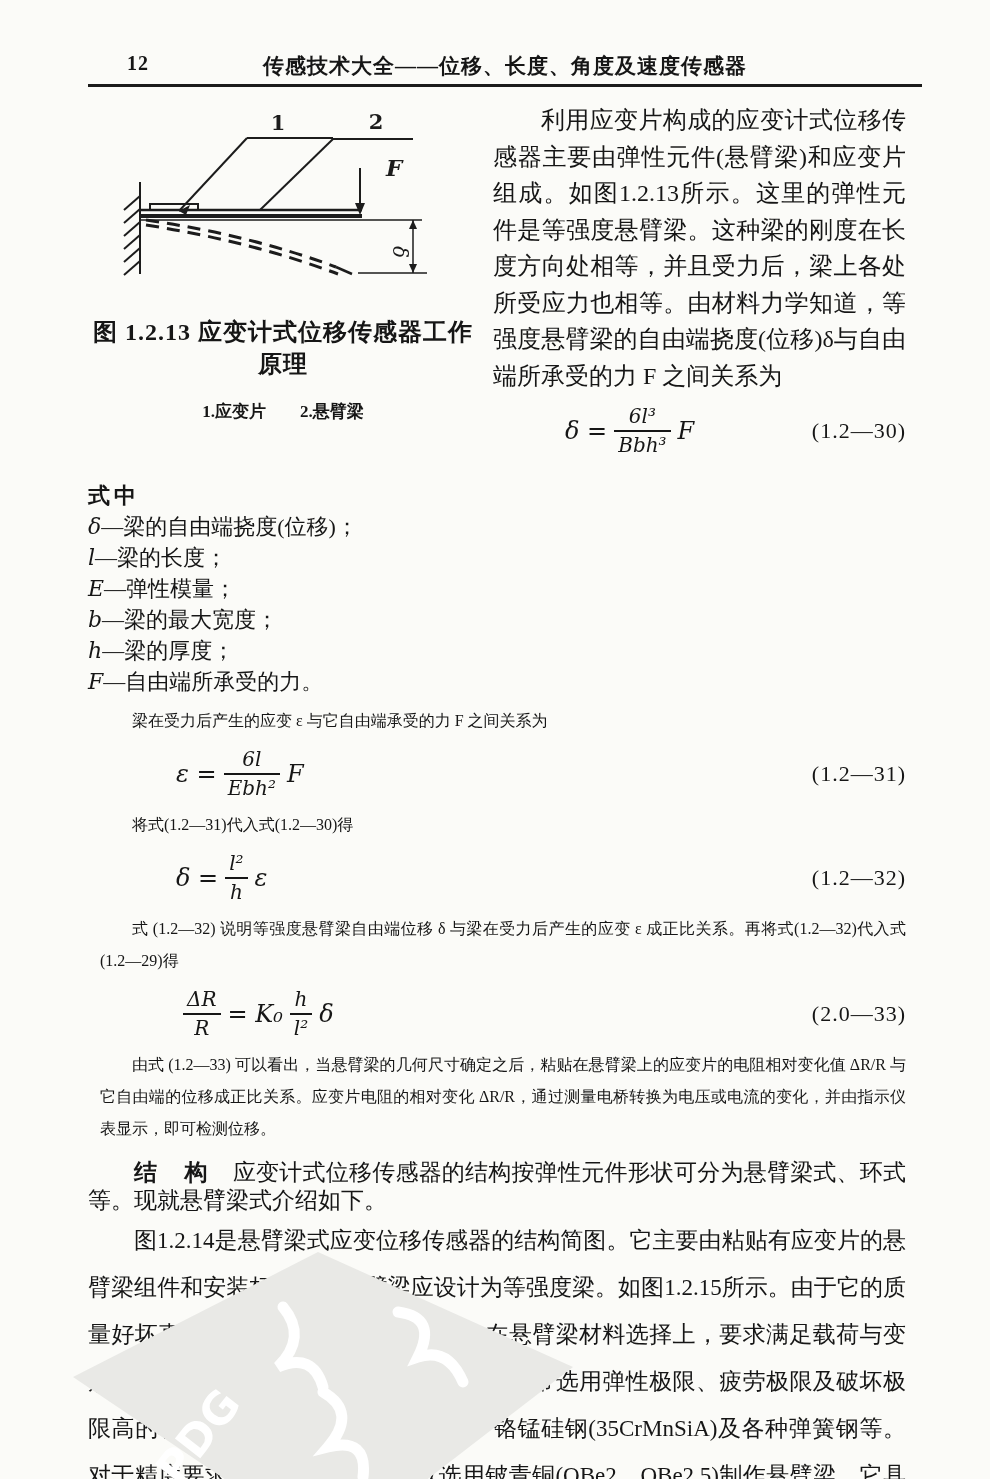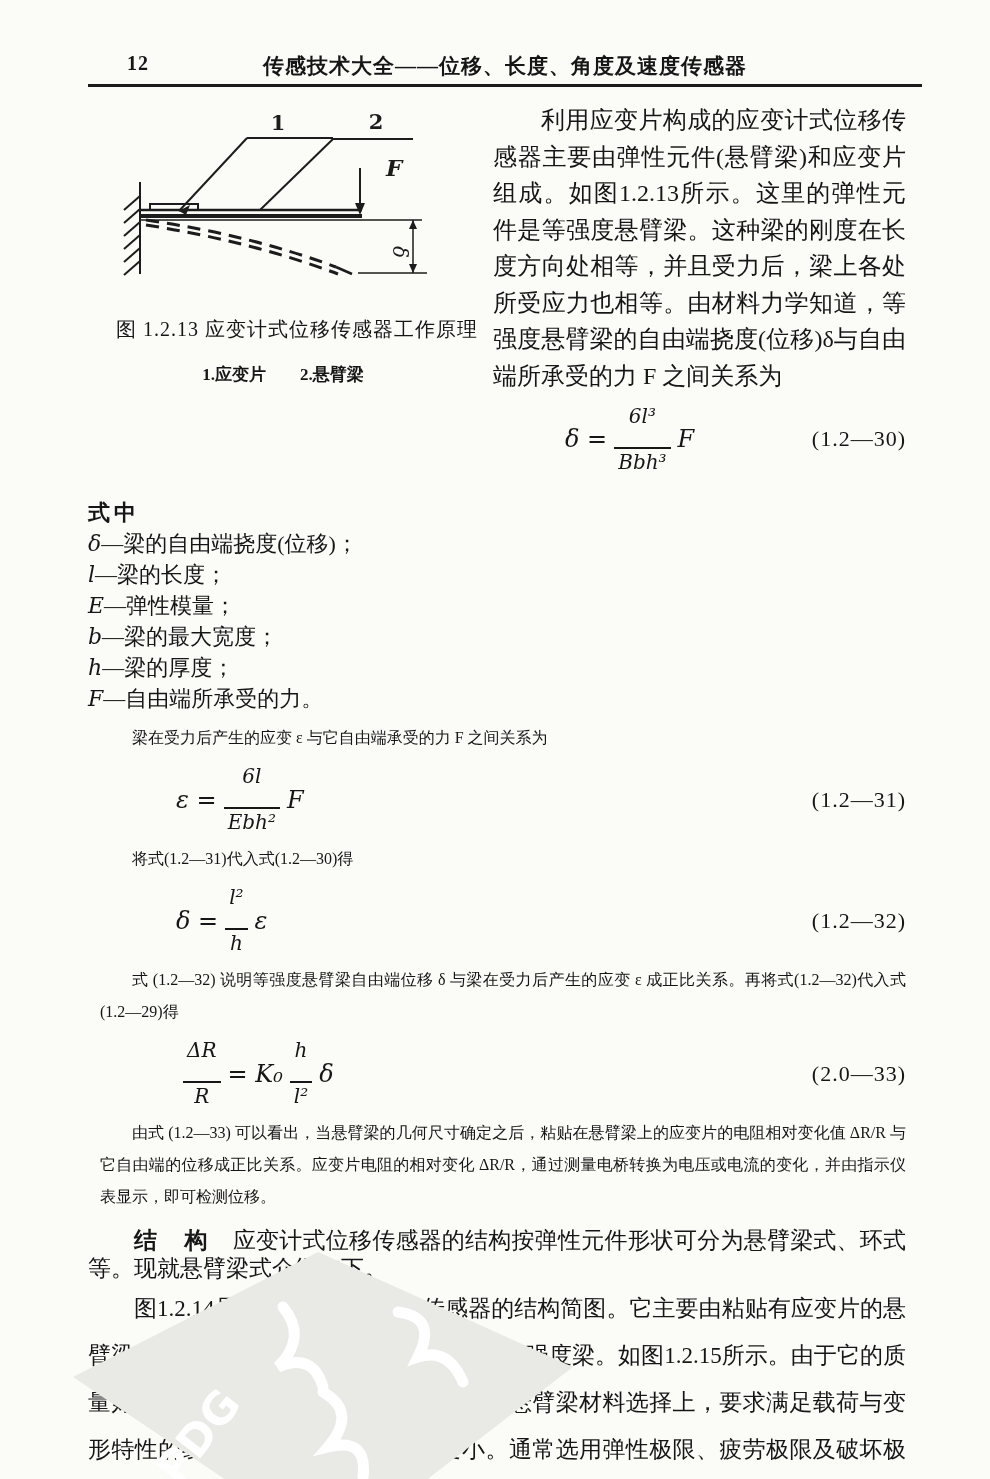--- a/index.html
+++ b/index.html
@@ -13,29 +13,29 @@
     position:absolute;top:50px;left:88px;right:68px;height:34px;
     border-bottom:3px solid #1b1b1b;
   }
   .page-num{position:absolute;left:16px;top:2px;font-weight:bold;font-size:20px;letter-spacing:1px;margin-left:23px;}
   .header-title{position:absolute;left:0;right:0;top:2px;text-align:center;font-weight:bold;font-size:21px;letter-spacing:1px;}
   
   .content{position:absolute;top:102px;left:88px;width:818px;}
   .top-block{display:flex;}
   .fig-col{width:405px;flex:none;padding-top:4px;}
   .fig-svg{display:block;margin-left:12px;}
-  .fig-caption{margin-top:14px;text-align:right;font-weight:400;font-size:20px;letter-spacing:1px;width:390px;}
+  .fig-caption{margin-top:14px;text-align:center;font-weight:700;font-size:24px;letter-spacing:1px;width:390px;}
   .fig-legend{margin-top:20px;text-align:center;font-weight:600;font-size:17px;width:390px;}
   .text-col{flex:1;font-size:24px;line-height:36.5px;text-align:justify;}
   .text-col p{margin:0;text-indent:2em;}
   
   .eq-row{display:flex;align-items:center;margin:10px 0 6px 0;font-size:24px;}
   .eq-body{display:inline-flex;align-items:center;font-family:"DejaVu Serif","Liberation Serif",serif;font-style:italic;}
   .frac{display:inline-flex;flex-direction:column;text-align:center;margin:0 7px;font-size:20px;line-height:1.25;}
-  .frac .num{border-bottom:2px solid #161616;padding:0 4px 18px 4px;}
+  .frac .num{border-bottom:2px solid #161616;padding:0 4px 1px 4px;}
   .frac .den{padding:1px 4px 0 4px;}
   .eq-tag{margin-left:auto;font-style:normal;font-size:22px;letter-spacing:1px;}
   .eq-indent-col{margin-left:72px;}
   .eq-indent-main{margin-left:88px;}
   
   .where{display:flex;margin-top:16px;font-size:22px;line-height:31px;flex-direction:column;}
   .where-label{font-weight:bold;width:62px;flex:none;letter-spacing:4px;}
   .where-items{list-style:none;margin:0;padding:0;}
   .msym{font-family:"DejaVu Serif","Liberation Serif",serif;font-style:italic;}
   

